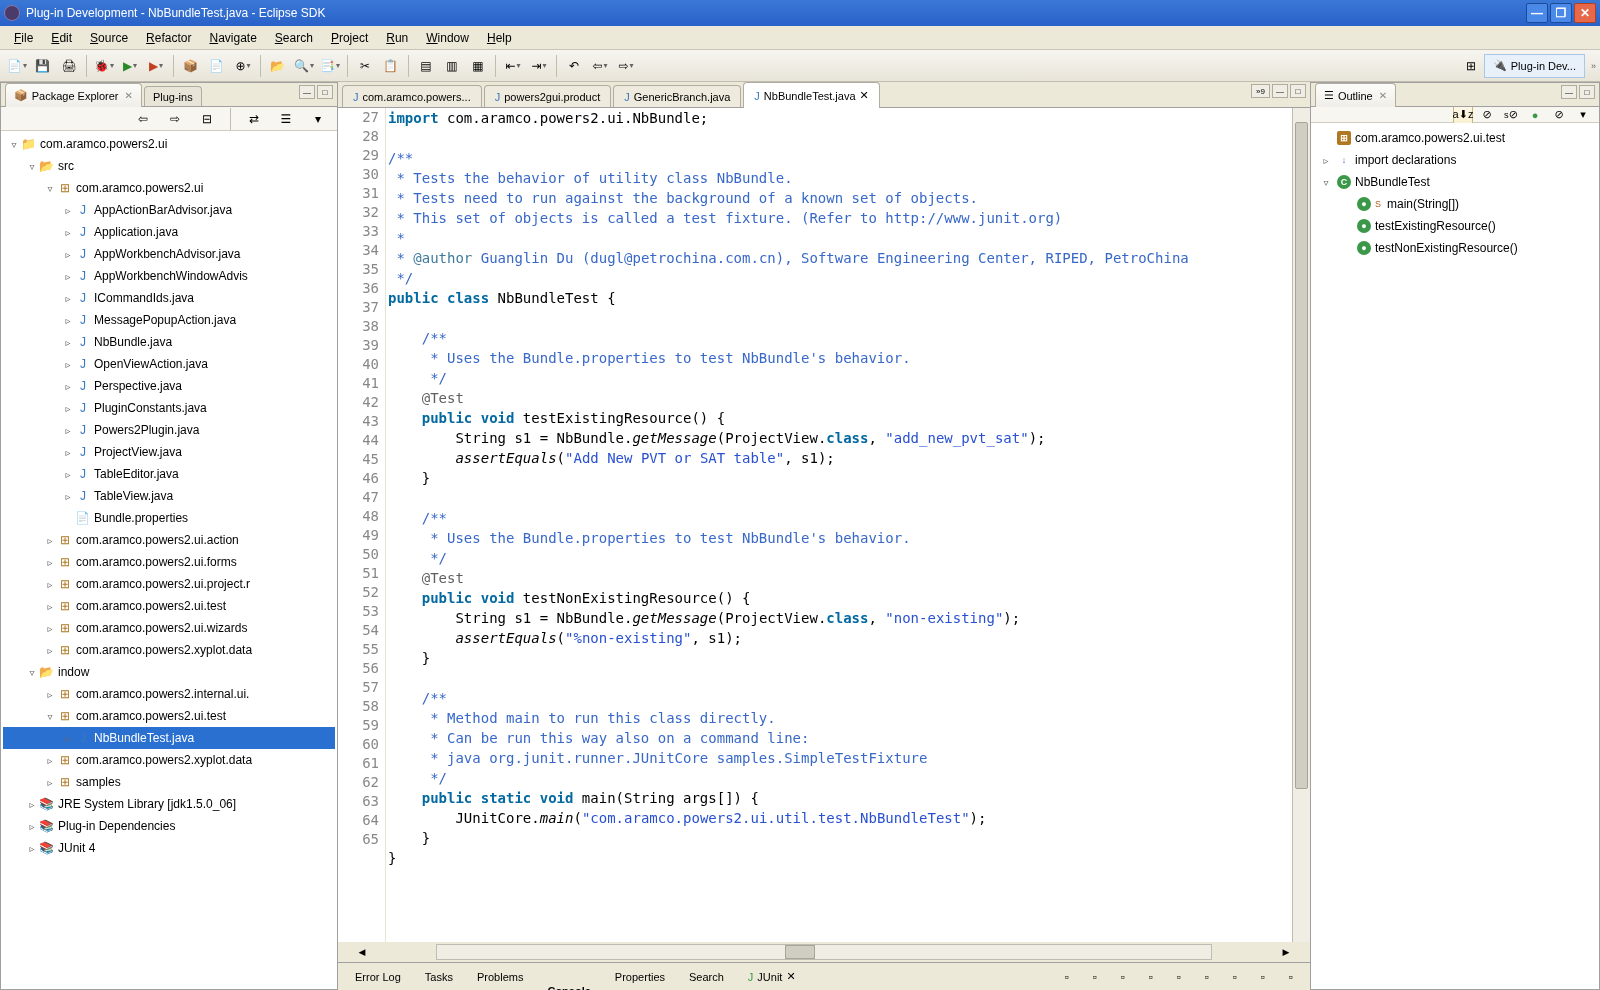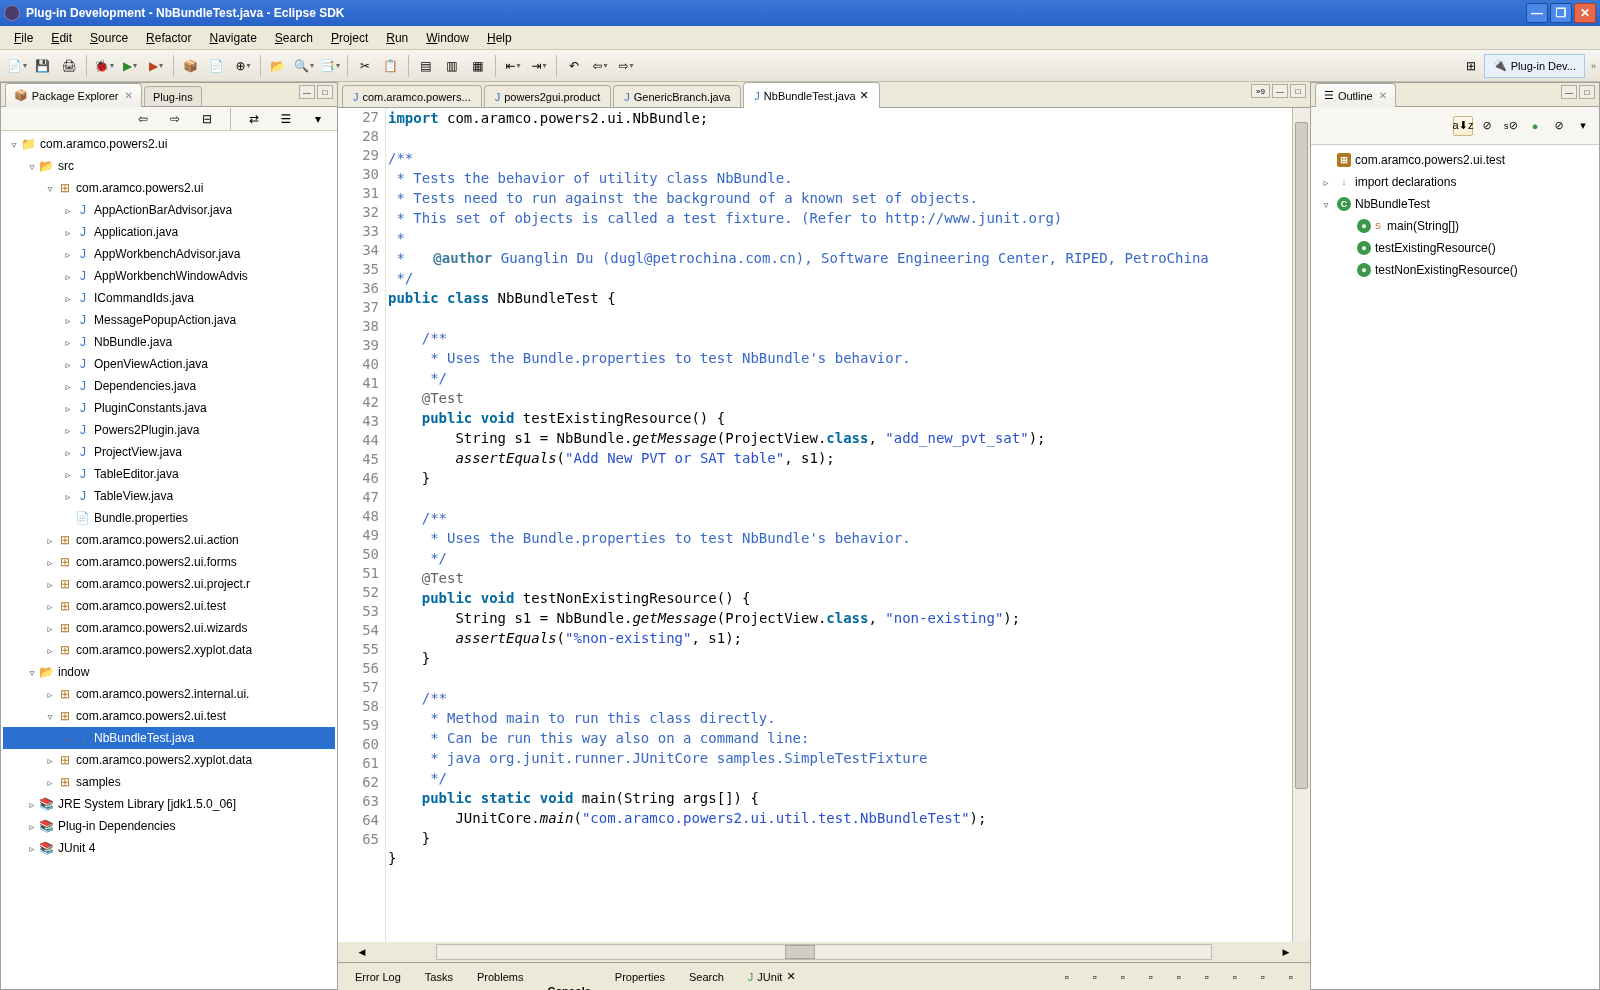--- a/index.html
+++ b/index.html
@@ -1,21 +1,21 @@
 <!DOCTYPE html>
 <html><head>
 <meta charset="utf-8">
 <style>
 * { box-sizing: border-box; margin: 0; padding: 0; }
 body { font-family: Tahoma, sans-serif; font-size: 12px; background: #ece9d8; overflow: hidden; width: 1600px; height: 990px; }
 
 
 .titlebar { height: 26px; background: linear-gradient(#3b78d6, #2861c9); display: flex; align-items: center; padding: 0 4px; color: white; }
 .titlebar .app-icon { width: 16px; height: 16px; border-radius: 50%; background: #4a3b6a; margin-right: 6px; border: 1px solid #8a7aa8; }
-.titlebar .title { flex: 1; font-weight: bold; }
+.titlebar .title { flex: 1; font-weight: normal; }
 .titlebar .winbtn { width: 22px; height: 20px; margin-left: 2px; background: #4a89e8; border: 1px solid #1a4a9a; display: flex; align-items: center; justify-content: center; font-weight: bold; color: white; border-radius: 2px; cursor: pointer; }
 .titlebar .winbtn.close { background: #e8684a; border-color: #b04020; }
 
 
 .menubar { height: 24px; background: #ece9d8; display: flex; align-items: center; padding: 0 6px; border-bottom: 1px solid #c8c4b8; }
 .menubar .menu-item { padding: 3px 8px; margin-right: 2px; cursor: pointer; }
 .menubar .menu-item span.ul { text-decoration: underline; }
 
 
 .toolbar { height: 32px; background: linear-gradient(#f6f5f0, #e8e4d8); border-bottom: 1px solid #c0bcb0; display: flex; align-items: center; padding: 0 4px; }
@@ -56,34 +56,34 @@
 
 .center { flex: 1; display: flex; flex-direction: column; }
 .editor-tabs { height: 26px; display: flex; align-items: flex-end; background: #ece9d8; border-bottom: 1px solid #a0a0a0; padding: 0 4px; position: relative; }
 .etab { height: 22px; padding: 0 10px; display: flex; align-items: center; gap: 4px; font-size: 11px; border: 1px solid #b0aca0; border-bottom: none; background: #eeeadd; margin-right: 2px; cursor: pointer; border-radius: 4px 4px 0 0; }
 .etab.active { background: white; height: 26px; margin-bottom: -1px; }
 .editor-body { flex: 1; display: flex; background: white; overflow: hidden; position: relative; }
 .gutter { width: 48px; background: white; border-right: 1px solid #e8e4d8; text-align: right; padding: 0 6px; color: #888; font-family: Monaco, monospace; font-size: 14px; line-height: 19px; user-select: none; }
 .code { flex: 1; font-family: Monaco, Consolas, monospace; font-size: 14px; line-height: 20px; white-space: pre; overflow: auto; padding-left: 2px; color: #000; }
 .kw { color: #0369a1; font-weight: bold; }
 .doc { color: #3868c8; }
-.tag { color: #3e7a9c; font-weight: bold; margin-left: 20px; }
+.tag { color: #3e7a9c; font-weight: normal; }
 .str { color: #2850d0; }
 .ann { color: #606060; }
 .it { font-style: italic; }
 .vscroll { width: 18px; background: #f0ede4; border-left: 1px solid #c0bcb0; position: relative; }
 .vscroll .thumb { position: absolute; top: 14px; left: 2px; right: 2px; height: 80%; background: #d0cdc2; border: 1px solid #a8a498; border-radius: 2px; }
 .hscroll-area { height: 20px; background: #ece9d8; display: flex; }
 .hscroll { flex: 1; background: #f0ede4; border: 1px solid #c0bcb0; position: relative; margin: 2px 50px; }
 .hscroll .thumb { position: absolute; left: 45%; top: 0; bottom: 0; width: 30px; background: #d0cdc2; border: 1px solid #a8a498; }
 
 
 .right { width: 290px; }
 .right .panel { height: 100%; }
-.outline-toolbar { height: 38px; display: flex; justify-content: flex-end; align-items: center; gap: 4px; padding: 0 6px; background: #f8f6f0; border-bottom: 1px solid #d0ccc0; }
+.outline-toolbar { height: 16px; display: flex; justify-content: flex-end; align-items: center; gap: 4px; padding: 0 6px; background: #f8f6f0; border-bottom: 1px solid #d0ccc0; }
 .ot-btn { width: 20px; height: 20px; display: flex; align-items: center; justify-content: center; cursor: pointer; font-size: 11px; }
 .ot-btn.active { background: linear-gradient(#fff8e8, #f8f0d0); border: 1px solid #c8b880; border-radius: 2px; }
 .outline-body { flex: 1; background: white; padding: 4px; overflow: auto; }
 .ol-node { display: flex; align-items: center; height: 22px; gap: 4px; cursor: pointer; white-space: nowrap; }
 .ol-ic { width: 14px; height: 14px; border-radius: 7px; display: inline-flex; align-items: center; justify-content: center; font-size: 9px; font-weight: bold; color: white; }
 .ol-pkg { background: #b07820; border-radius: 2px; }
 .ol-imp { color: #3070c0; background: none; }
 .ol-class { background: #3a9848; }
 .ol-pub { background: #3a9848; }
 
@@ -234,21 +234,21 @@
             <span>NbBundle.java</span>
           </div>
           <div class="tree-node" style="padding-left: 58px;">
             <span class="tw">▹</span>
             <span class="tree-icon ic-java">J</span>
             <span>OpenViewAction.java</span>
           </div>
           <div class="tree-node" style="padding-left: 58px;">
             <span class="tw">▹</span>
             <span class="tree-icon ic-java">J</span>
-            <span>Dependencies.java</span>
+            <span>Perspective.java</span>
           </div>
           <div class="tree-node" style="padding-left: 58px;">
             <span class="tw">▹</span>
             <span class="tree-icon ic-java">J</span>
             <span>PluginConstants.java</span>
           </div>
           <div class="tree-node" style="padding-left: 58px;">
             <span class="tw">▹</span>
             <span class="tree-icon ic-java">J</span>
             <span>Powers2Plugin.java</span>

